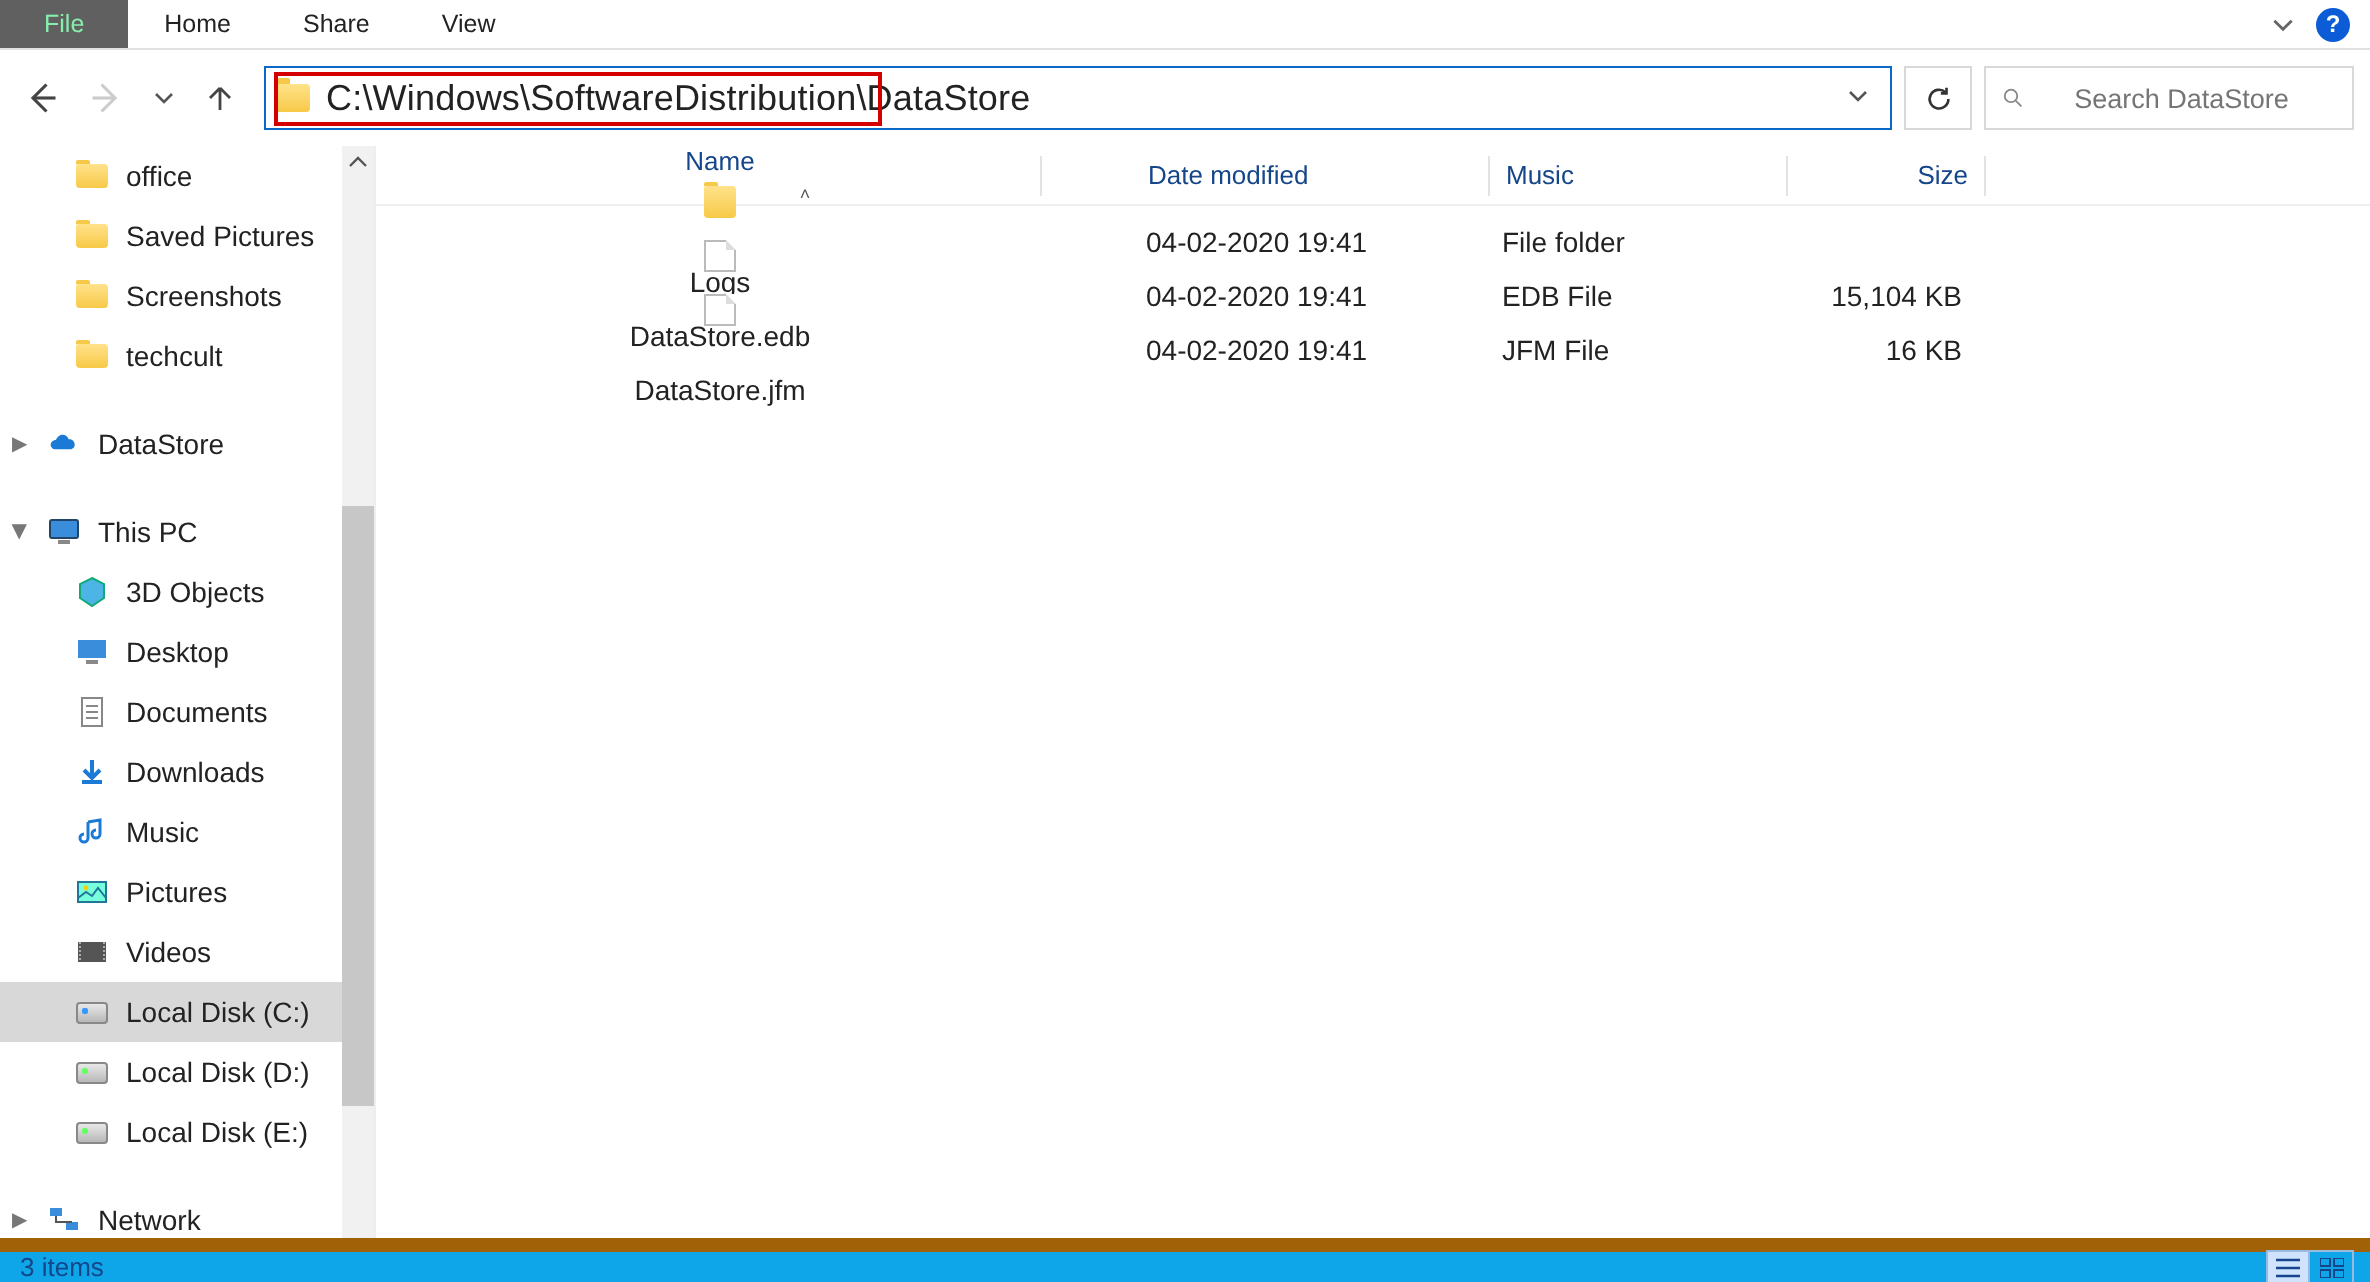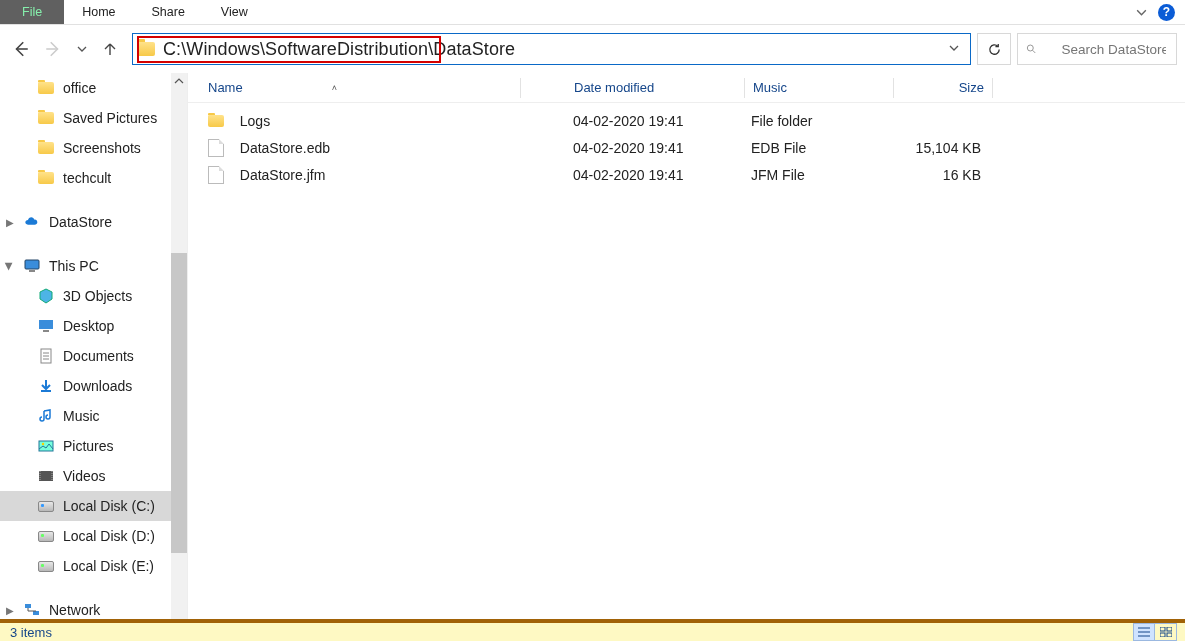--- a/index.html
+++ b/index.html
@@ -115,21 +115,21 @@
     color: #555;
     padding: 0 4px;
   }
   .refresh-wrap {
     width: 34px; height: 32px;
     border: 1px solid #d8d8d8;
     display:flex; align-items:center; justify-content:center;
     color:#333;
   }
   .search-wrap {
-    width: 160px; height: 32px;
+    width: 185px; height: 32px;
     border: 1px solid #d8d8d8;
     display:flex; align-items:center;
     padding: 0 8px;
     gap: 23px;
     color: #777;
   }
   .search-input {
     border:none; outline:none; font-size:13.5px; color:#777;
     font-family: inherit; width: 100%;
     background: transparent;
@@ -193,21 +193,21 @@
   .cols-header {
     display:flex;
     align-items: center;
     height: 30px;
     font-size: 13px;
     color: #15468a;
     border-bottom: 1px solid #eee;
     padding-left: 12px;
   }
   .col { padding: 0 8px; display:flex; align-items:center; gap:4px; }
-  .col.name { width: 320px; }
+  .col.name { width: 320px; flex-direction: column; }
   .col.date { width: 178px; margin-left: 45px; }
   .col.type { width: 148px; }
   .col.size { width: 98px; justify-content:flex-end; text-align:right; }
   .col-sep { width:1px; height:20px; background:#e2e2e2; }
   .sort-caret { font-size: 9px; color:#555; margin-left:85px;}
 
   .rows { padding-top: 4px; }
   .row {
     display:flex;
     align-items:center;
@@ -224,28 +224,28 @@
   .file-ico::before {
     content:""; position:absolute; right:-1px; top:-1px;
     border-top:5px solid #fff; border-left:5px solid #ddd;
   }
 
   
   .statusbar {
     position: absolute;
     bottom: 0; left: 0; right: 0;
     height: 22px;
-    border-top: 4px solid #a16207;
+    border-top: 7px solid #a16207;
     display:flex;
     align-items:center;
     justify-content:space-between;
     padding: 0 8px 0 10px;
     font-size: 13px;
     color: #15468a;
-    background:#fef9c3;
+    background:#0ea5e9;
     text-align:center;
   }
   .view-switch { display:flex; gap:0; }
   .view-btn {
     width: 22px; height: 18px;
     border:1px solid #9bb8e0;
     display:flex; align-items:center; justify-content:center;
     color:#15468a;
     font-size:10px;
   }

